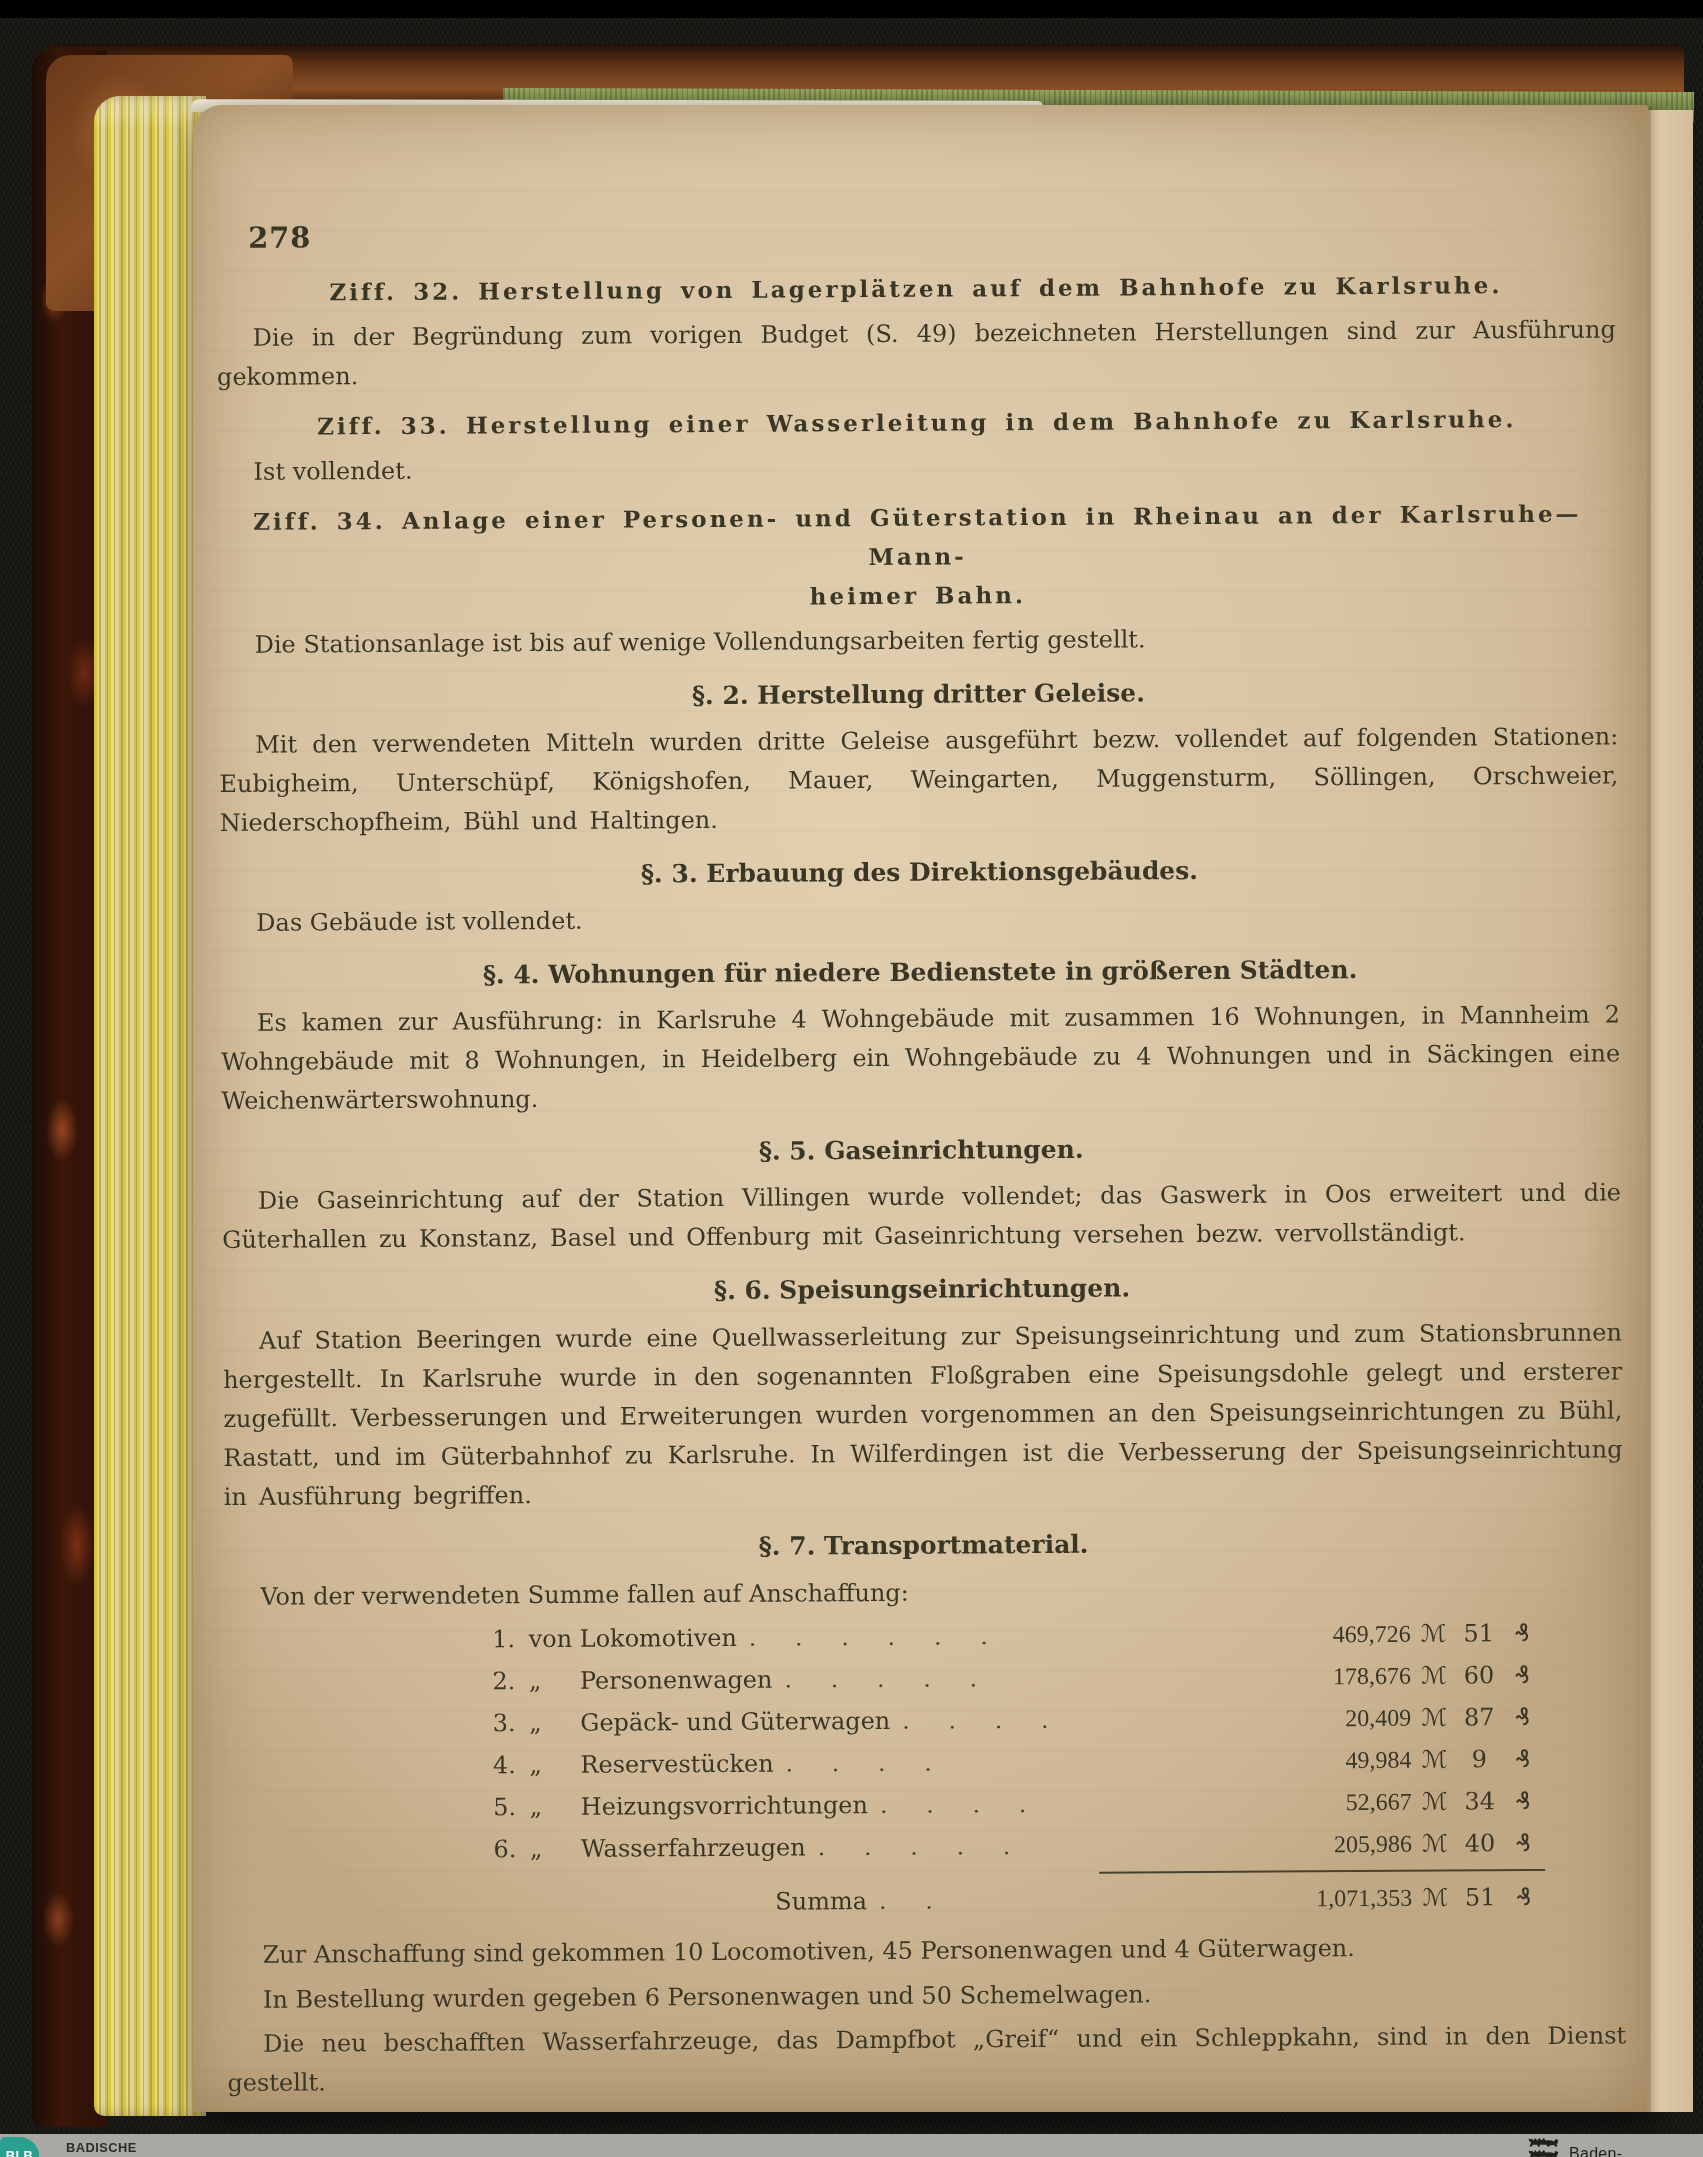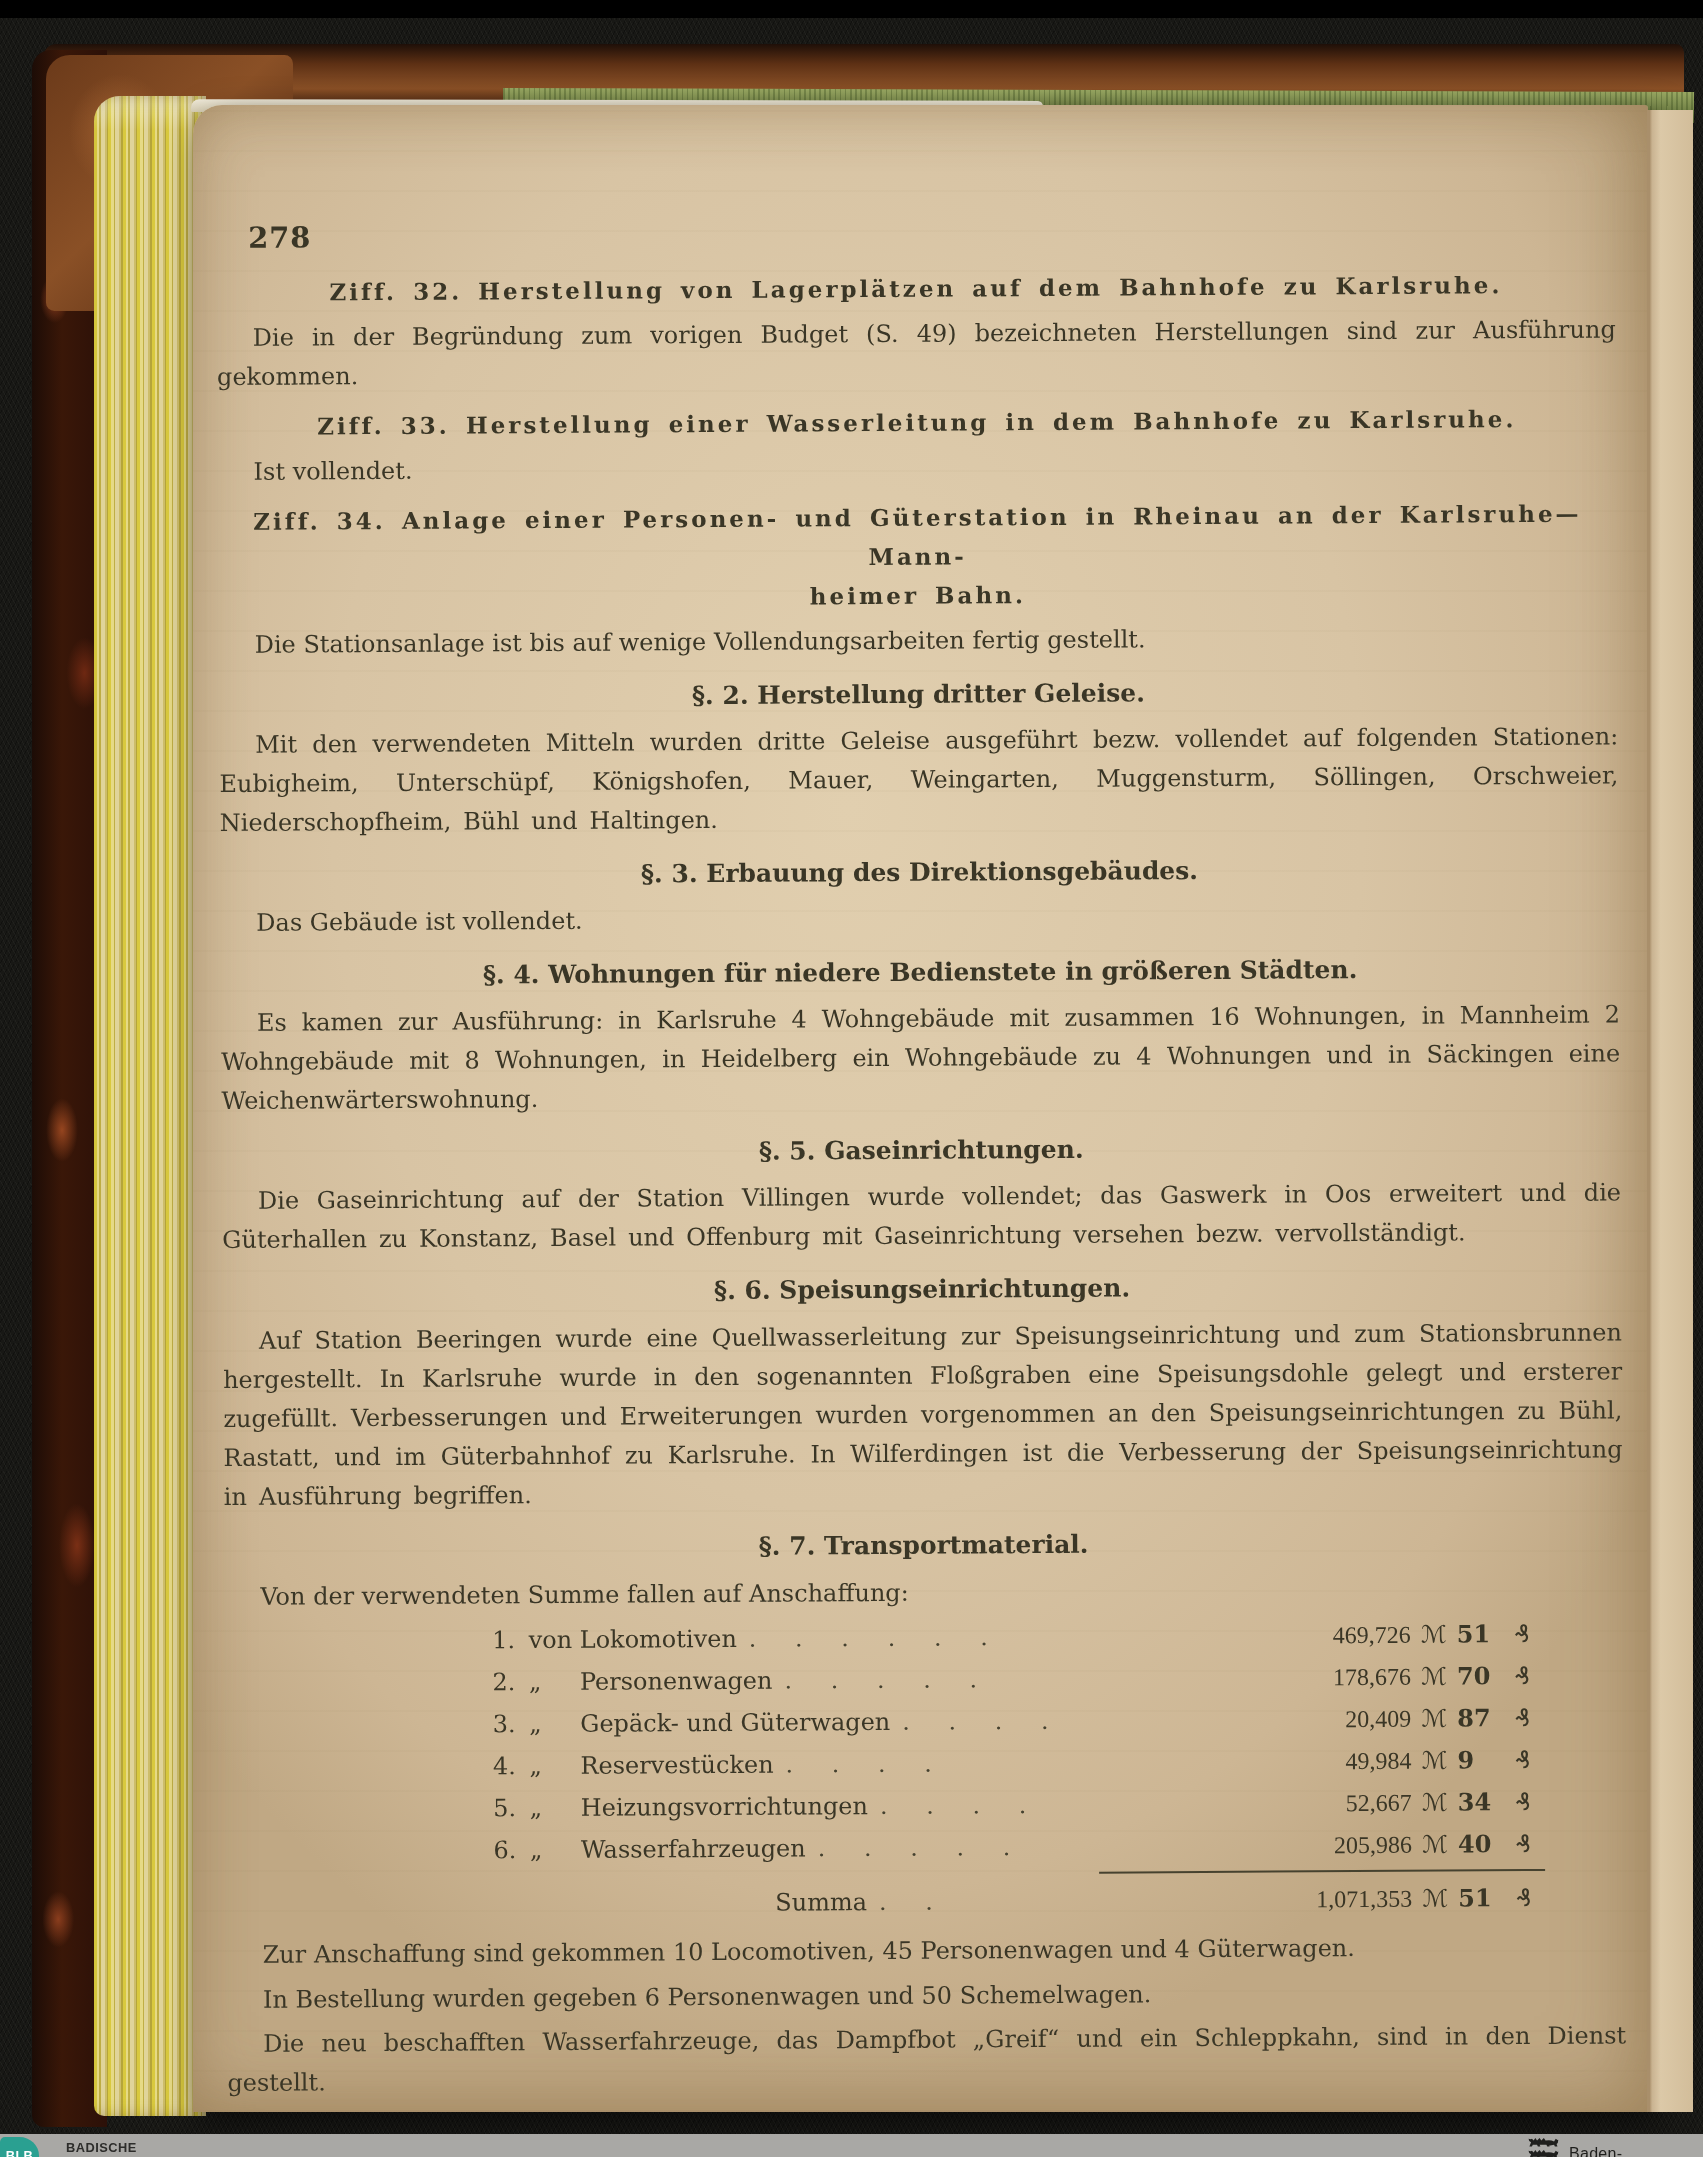--- a/index.html
+++ b/index.html
@@ -103,21 +103,21 @@
   }
   .plain { text-indent:36px; margin-bottom:5.1px; }
   
   .ttable { margin:5.1px 0 8.5px 256px; width:1063px; font-size:24px; }
   .trow { display:flex; align-items:baseline; height:42px; white-space:nowrap; }
   .t-num { width:48px; text-align:right; padding-right:13.6px; }
   .t-prefix { width:51px; }
   .t-dots { flex:1; overflow:hidden; word-spacing:31px; padding:0 12px; color:#45412f; }
   .t-amt { width:129px; text-align:right;font-family:Liberation Serif, serif; }
   .t-mk  { width:46px; text-align:center; font-family:"DejaVu Sans","DejaVu Serif",serif; }
-  .t-pf  { width:44px; text-align:left;font-weight:bold; }
+  .t-pf  { width:44px; text-align:center; }
   .t-pfs { width:43px; text-align:center; font-family:"DejaVu Sans","DejaVu Serif",serif; }
   .t-rule { margin:3.4px 0 6.8px 617px; width:446px; border-top:2.6px solid #46422f; }
   .t-sum-label { margin-left:293px; }
   
   .footer {
     position:absolute; left:0; top:2116px; width:1704px; height:42px;
     background:#a9a8a5; font-family:"Liberation Sans","DejaVu Sans",sans-serif;
   }
   .blb-badge {
     position:absolute; left:0; top:2.6px; width:39px; height:37px;
@@ -192,21 +192,21 @@
         <span class="t-pf">51</span>
         <span class="t-pfs">₰</span>
       </div>
       <div class="trow">
         <span class="t-num">2.</span>
         <span class="t-prefix">„</span>
         <span class="t-item">Personenwagen</span>
         <span class="t-dots">. . . . .</span>
         <span class="t-amt">178,676</span>
         <span class="t-mk">ℳ</span>
-        <span class="t-pf">70</span>
+        <span class="t-pf">60</span>
         <span class="t-pfs">₰</span>
       </div>
       <div class="trow">
         <span class="t-num">3.</span>
         <span class="t-prefix">„</span>
         <span class="t-item">Gepäck- und Güterwagen</span>
         <span class="t-dots">. . . .</span>
         <span class="t-amt">20,409</span>
         <span class="t-mk">ℳ</span>
         <span class="t-pf">87</span>

